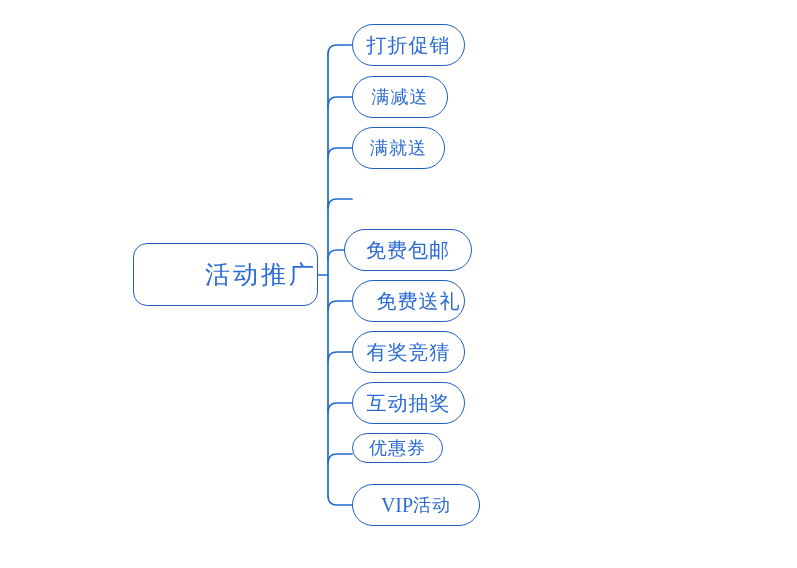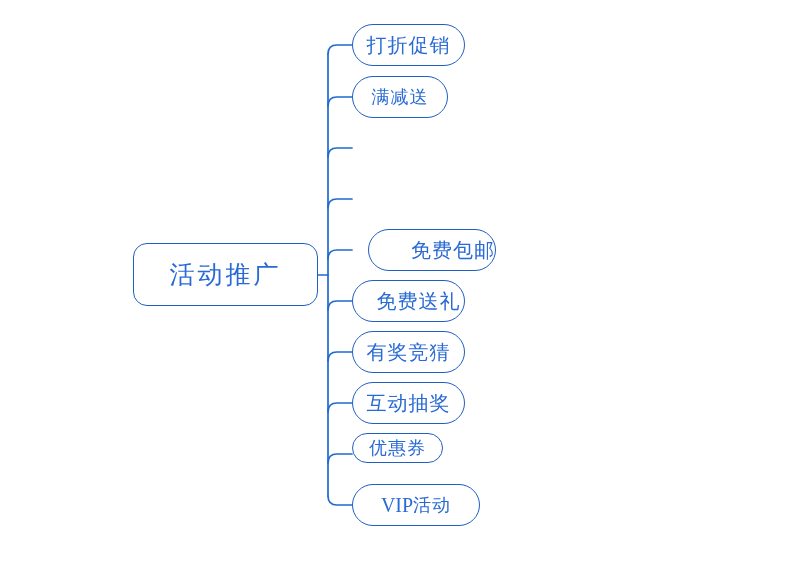--- a/index.html
+++ b/index.html
@@ -70,31 +70,34 @@
       <path d="M328,208 Q328,199 337,199 L352,199"></path>
       <path d="M328,259 Q328,250 337,250 L352,250"></path>
       <path d="M328,310 Q328,301 337,301 L352,301"></path>
       <path d="M328,361 Q328,352 337,352 L352,352"></path>
       <path d="M328,412 Q328,403 337,403 L352,403"></path>
       <path d="M328,463 Q328,454 337,454 L352,454"></path>
       <path d="M328,496 Q328,505 337,505 L352,505"></path>
     </g>
   </svg>
 
-  <div class="node root" style="left: 133px; top: 243px; width: 185px; height: 63px;">
+  <div class="node root" style="left: 133px; top: 243px; width: 185px; height: 63px; justify-content: flex-end;">
     <span>活动推广</span>
   </div>
 
   <div class="node child big" style="left: 352px; top: 24px; width: 113px; height: 42px;">
     <span>打折促销</span>
   </div>
   <div class="node child" style="left: 352px; top: 76px; width: 96px; height: 42px;">
     <span>满减送</span>
   </div>
-  <div class="node child big" style="left: 368px; top: 229px; width: 128px; height: 42px; justify-content: flex-end;">
+  <div class="node child" style="left: 352px; top: 127px; width: 93px; height: 42px;">
+    <span>满就送</span>
+  </div>
+  <div class="node child big" style="left: 344px; top: 229px; width: 128px; height: 42px;">
     <span>免费包邮</span>
   </div>
   <div class="node child big" style="left: 352px; top: 280px; width: 113px; height: 42px; padding-left: 20px;">
     <span>免费送礼</span>
   </div>
   <div class="node child big" style="left: 352px; top: 331px; width: 113px; height: 42px;">
     <span>有奖竞猜</span>
   </div>
   <div class="node child big" style="left: 352px; top: 382px; width: 113px; height: 42px;">
     <span>互动抽奖</span>

